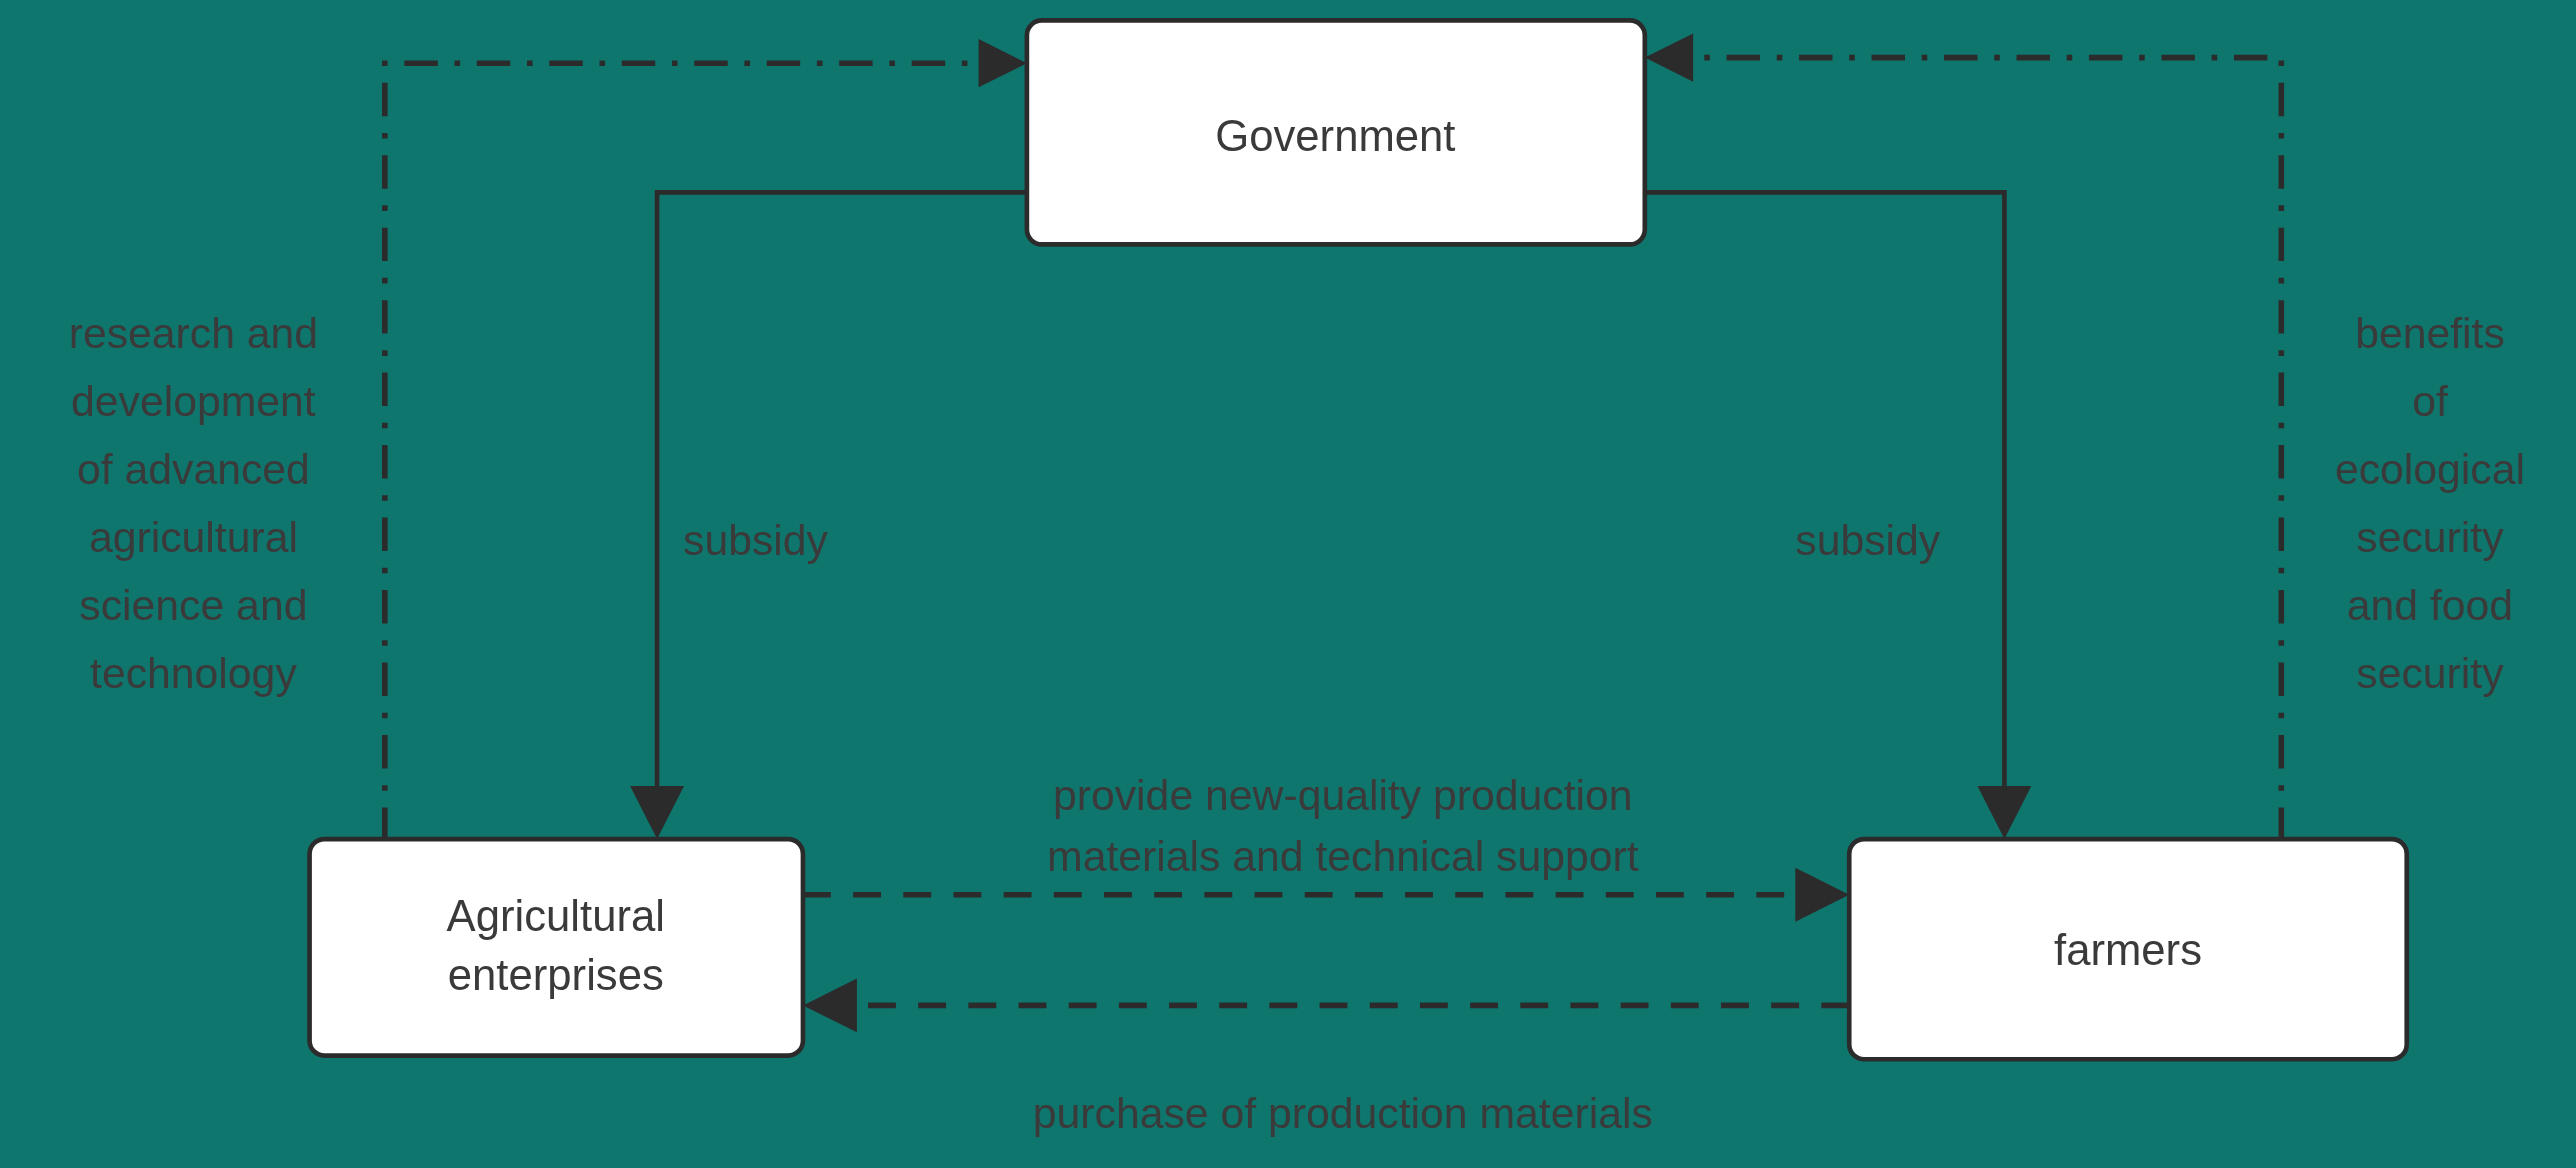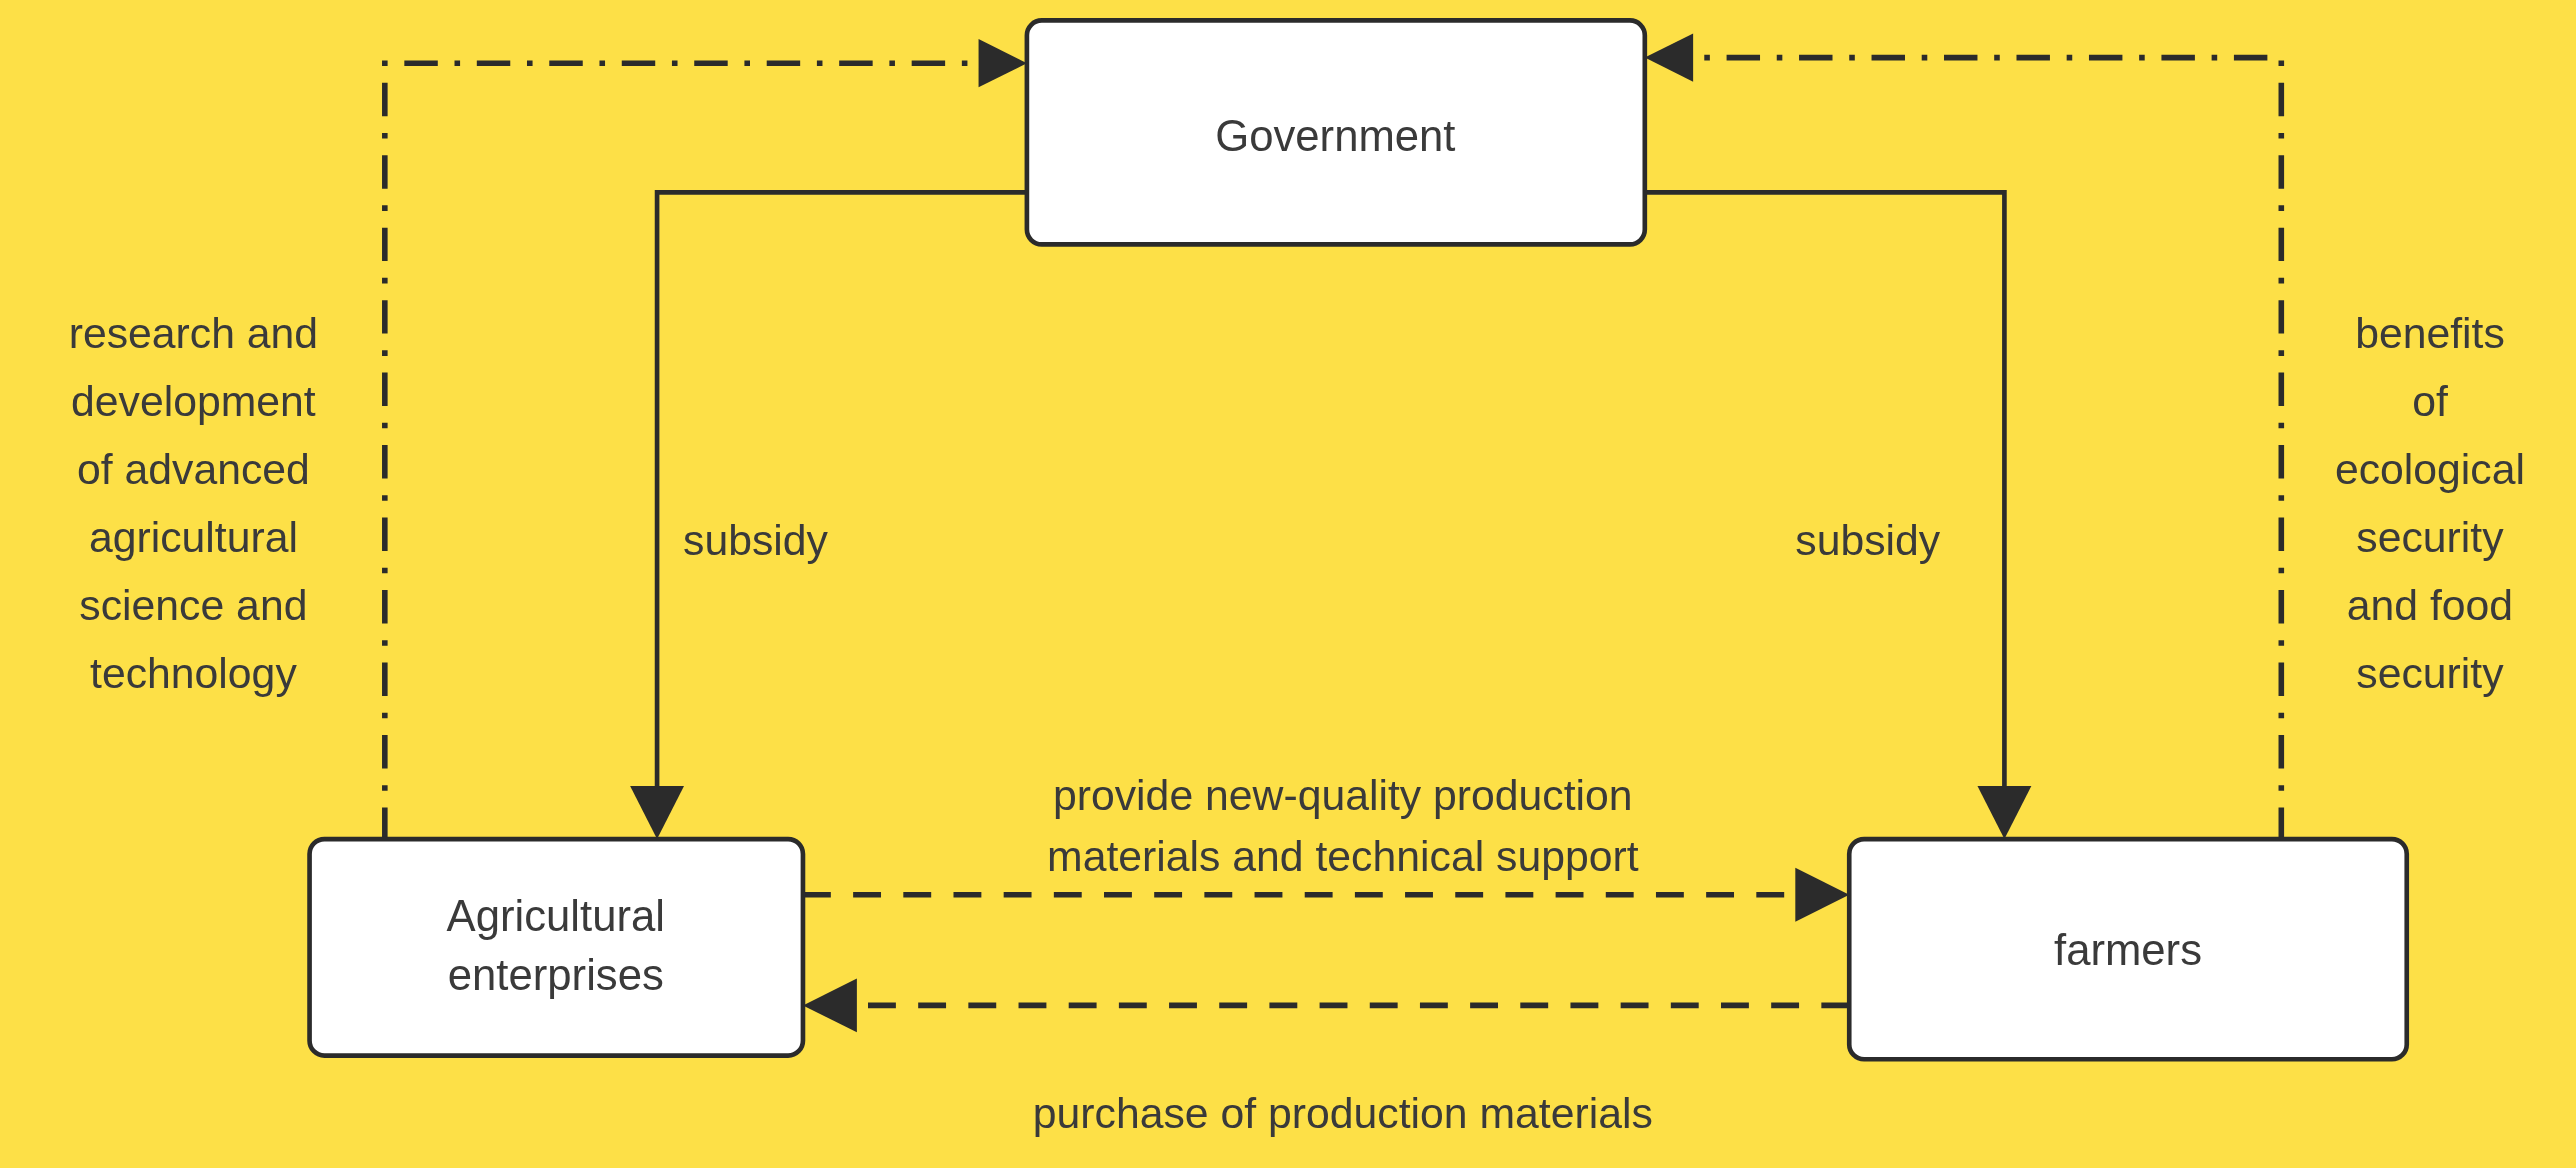--- a/index.html
+++ b/index.html
@@ -10,21 +10,21 @@
   body {
     width: 2576px;
     height: 1168px;
     font-family: "Liberation Sans", sans-serif;
     overflow: hidden;
   }
   #diagram-root {
     position: relative;
     width: 2576px;
     height: 1168px;
-    background: #fde047;
+    background: #0f766e;
   }
   svg#diagram-svg {
     position: absolute;
     top: 0;
     left: 0;
     width: 2576px;
     height: 1168px;
     display: block;
   }
   .node-rect {

